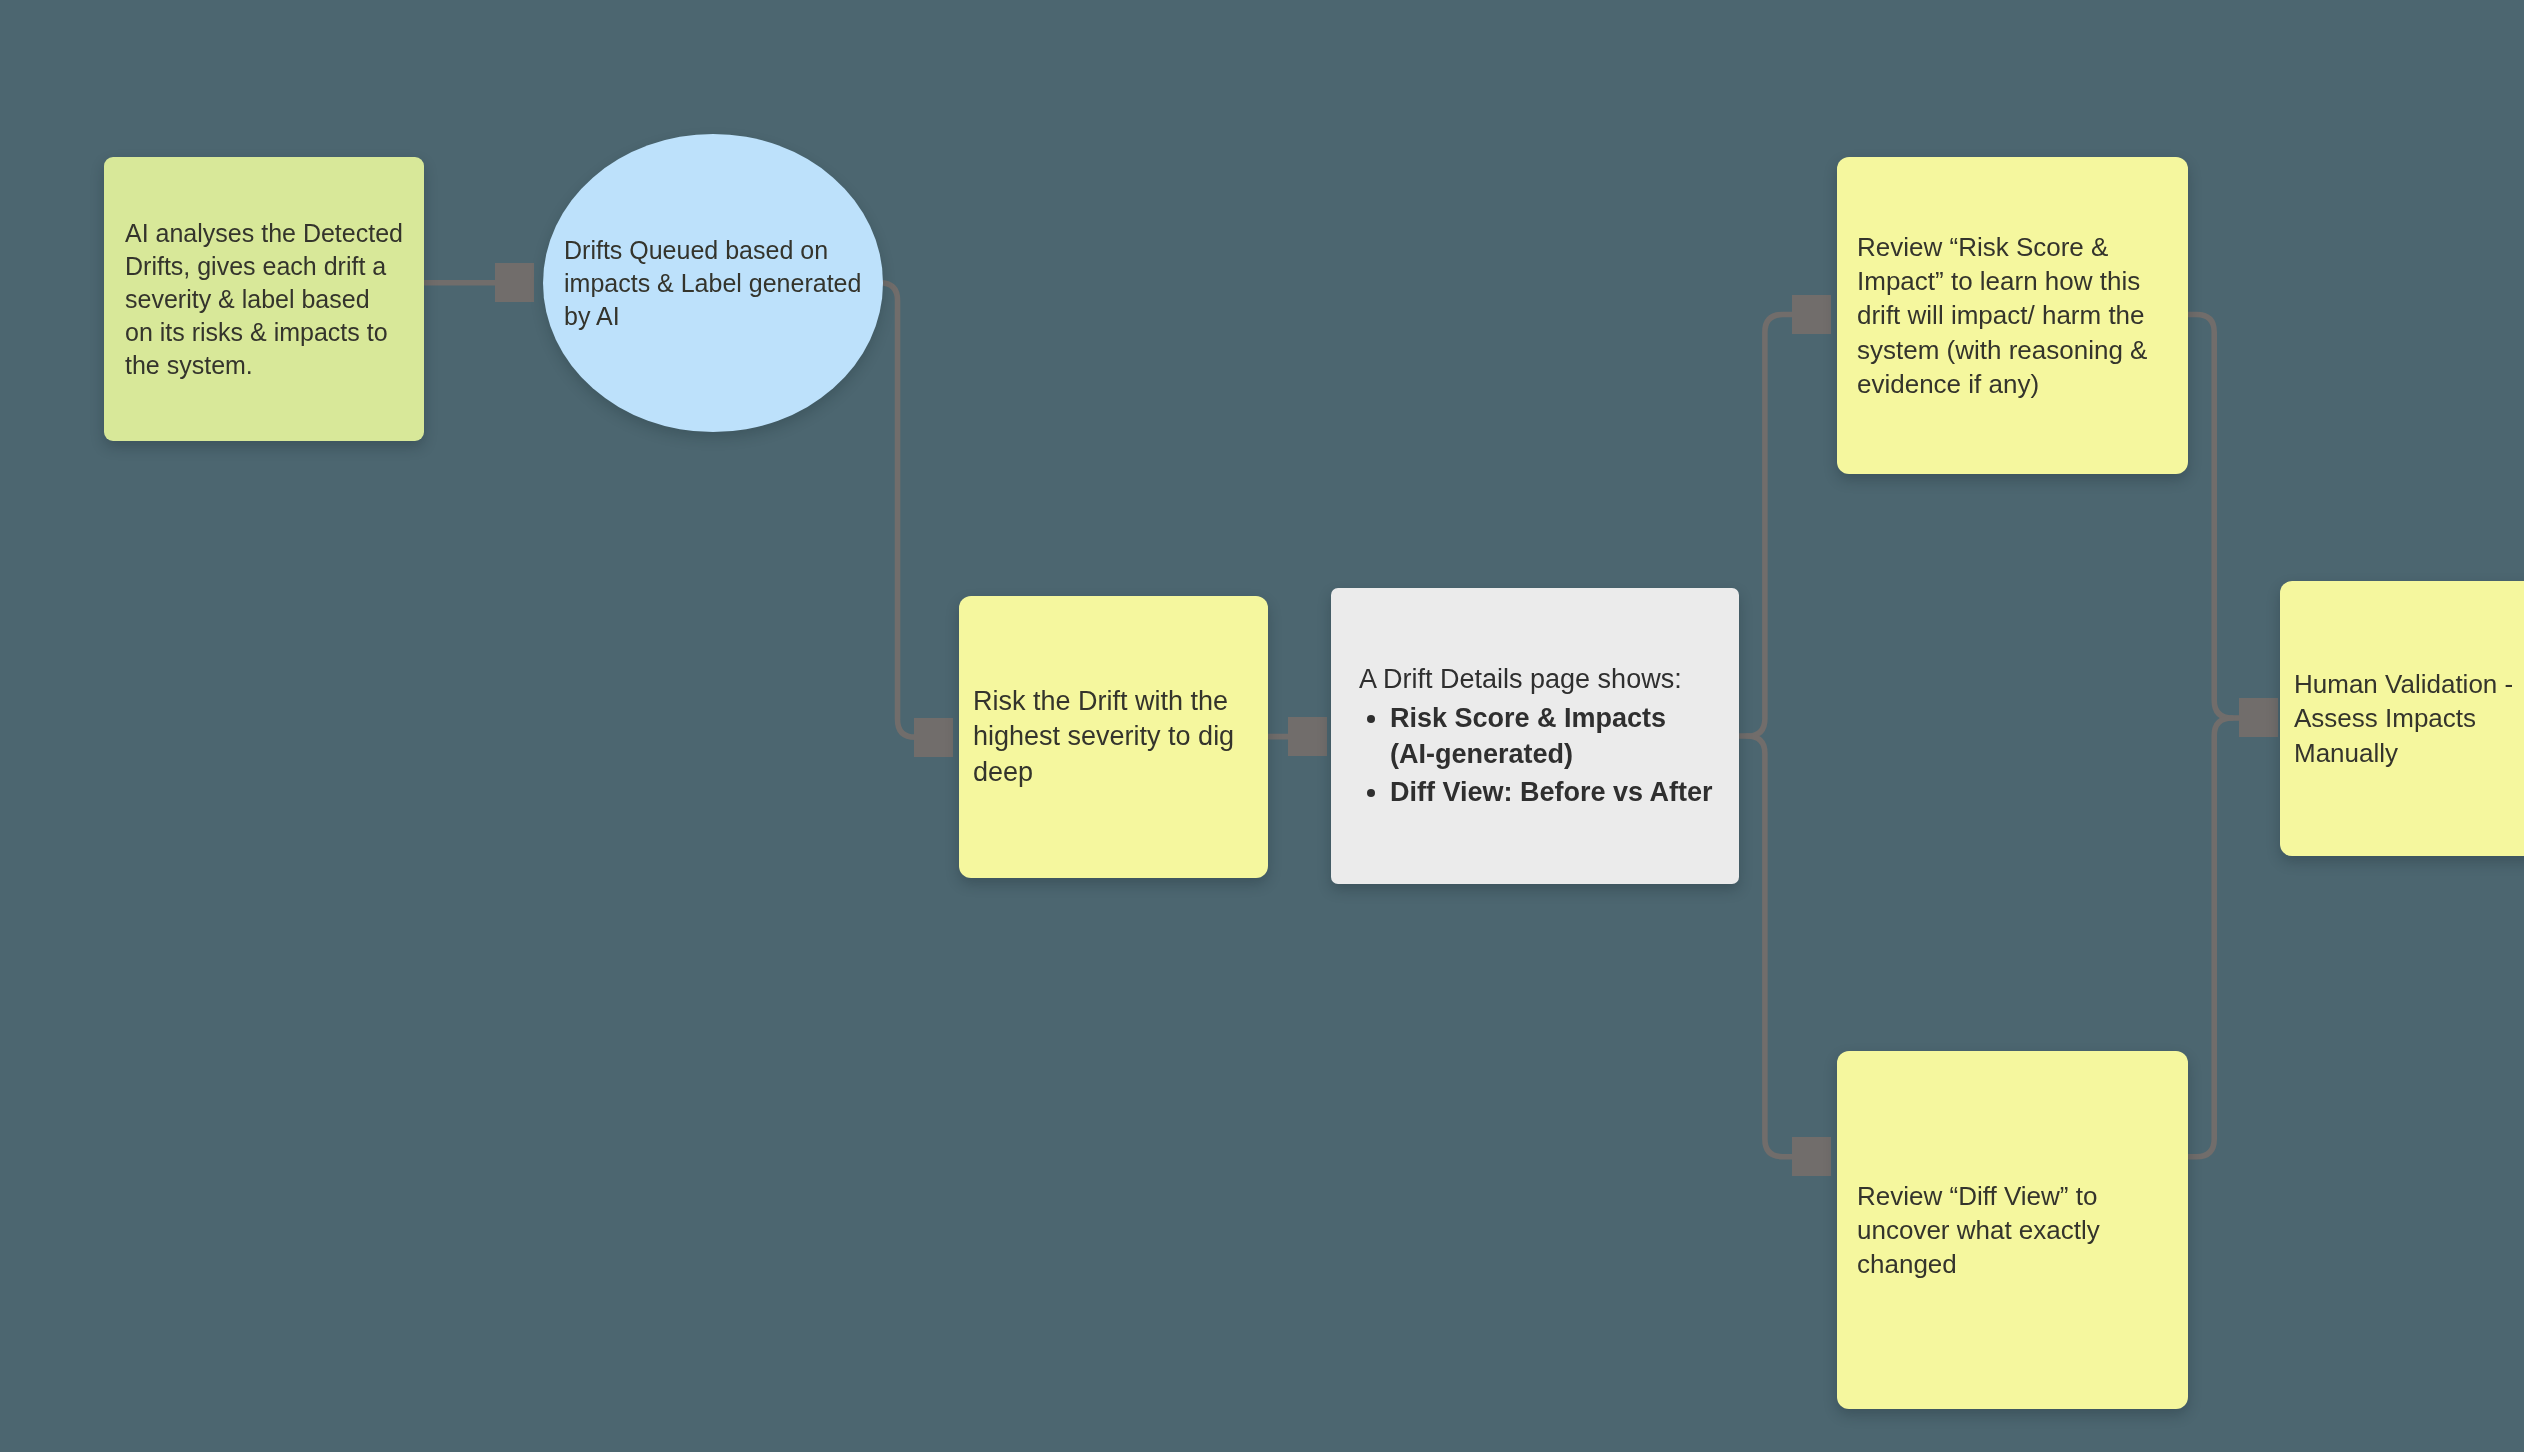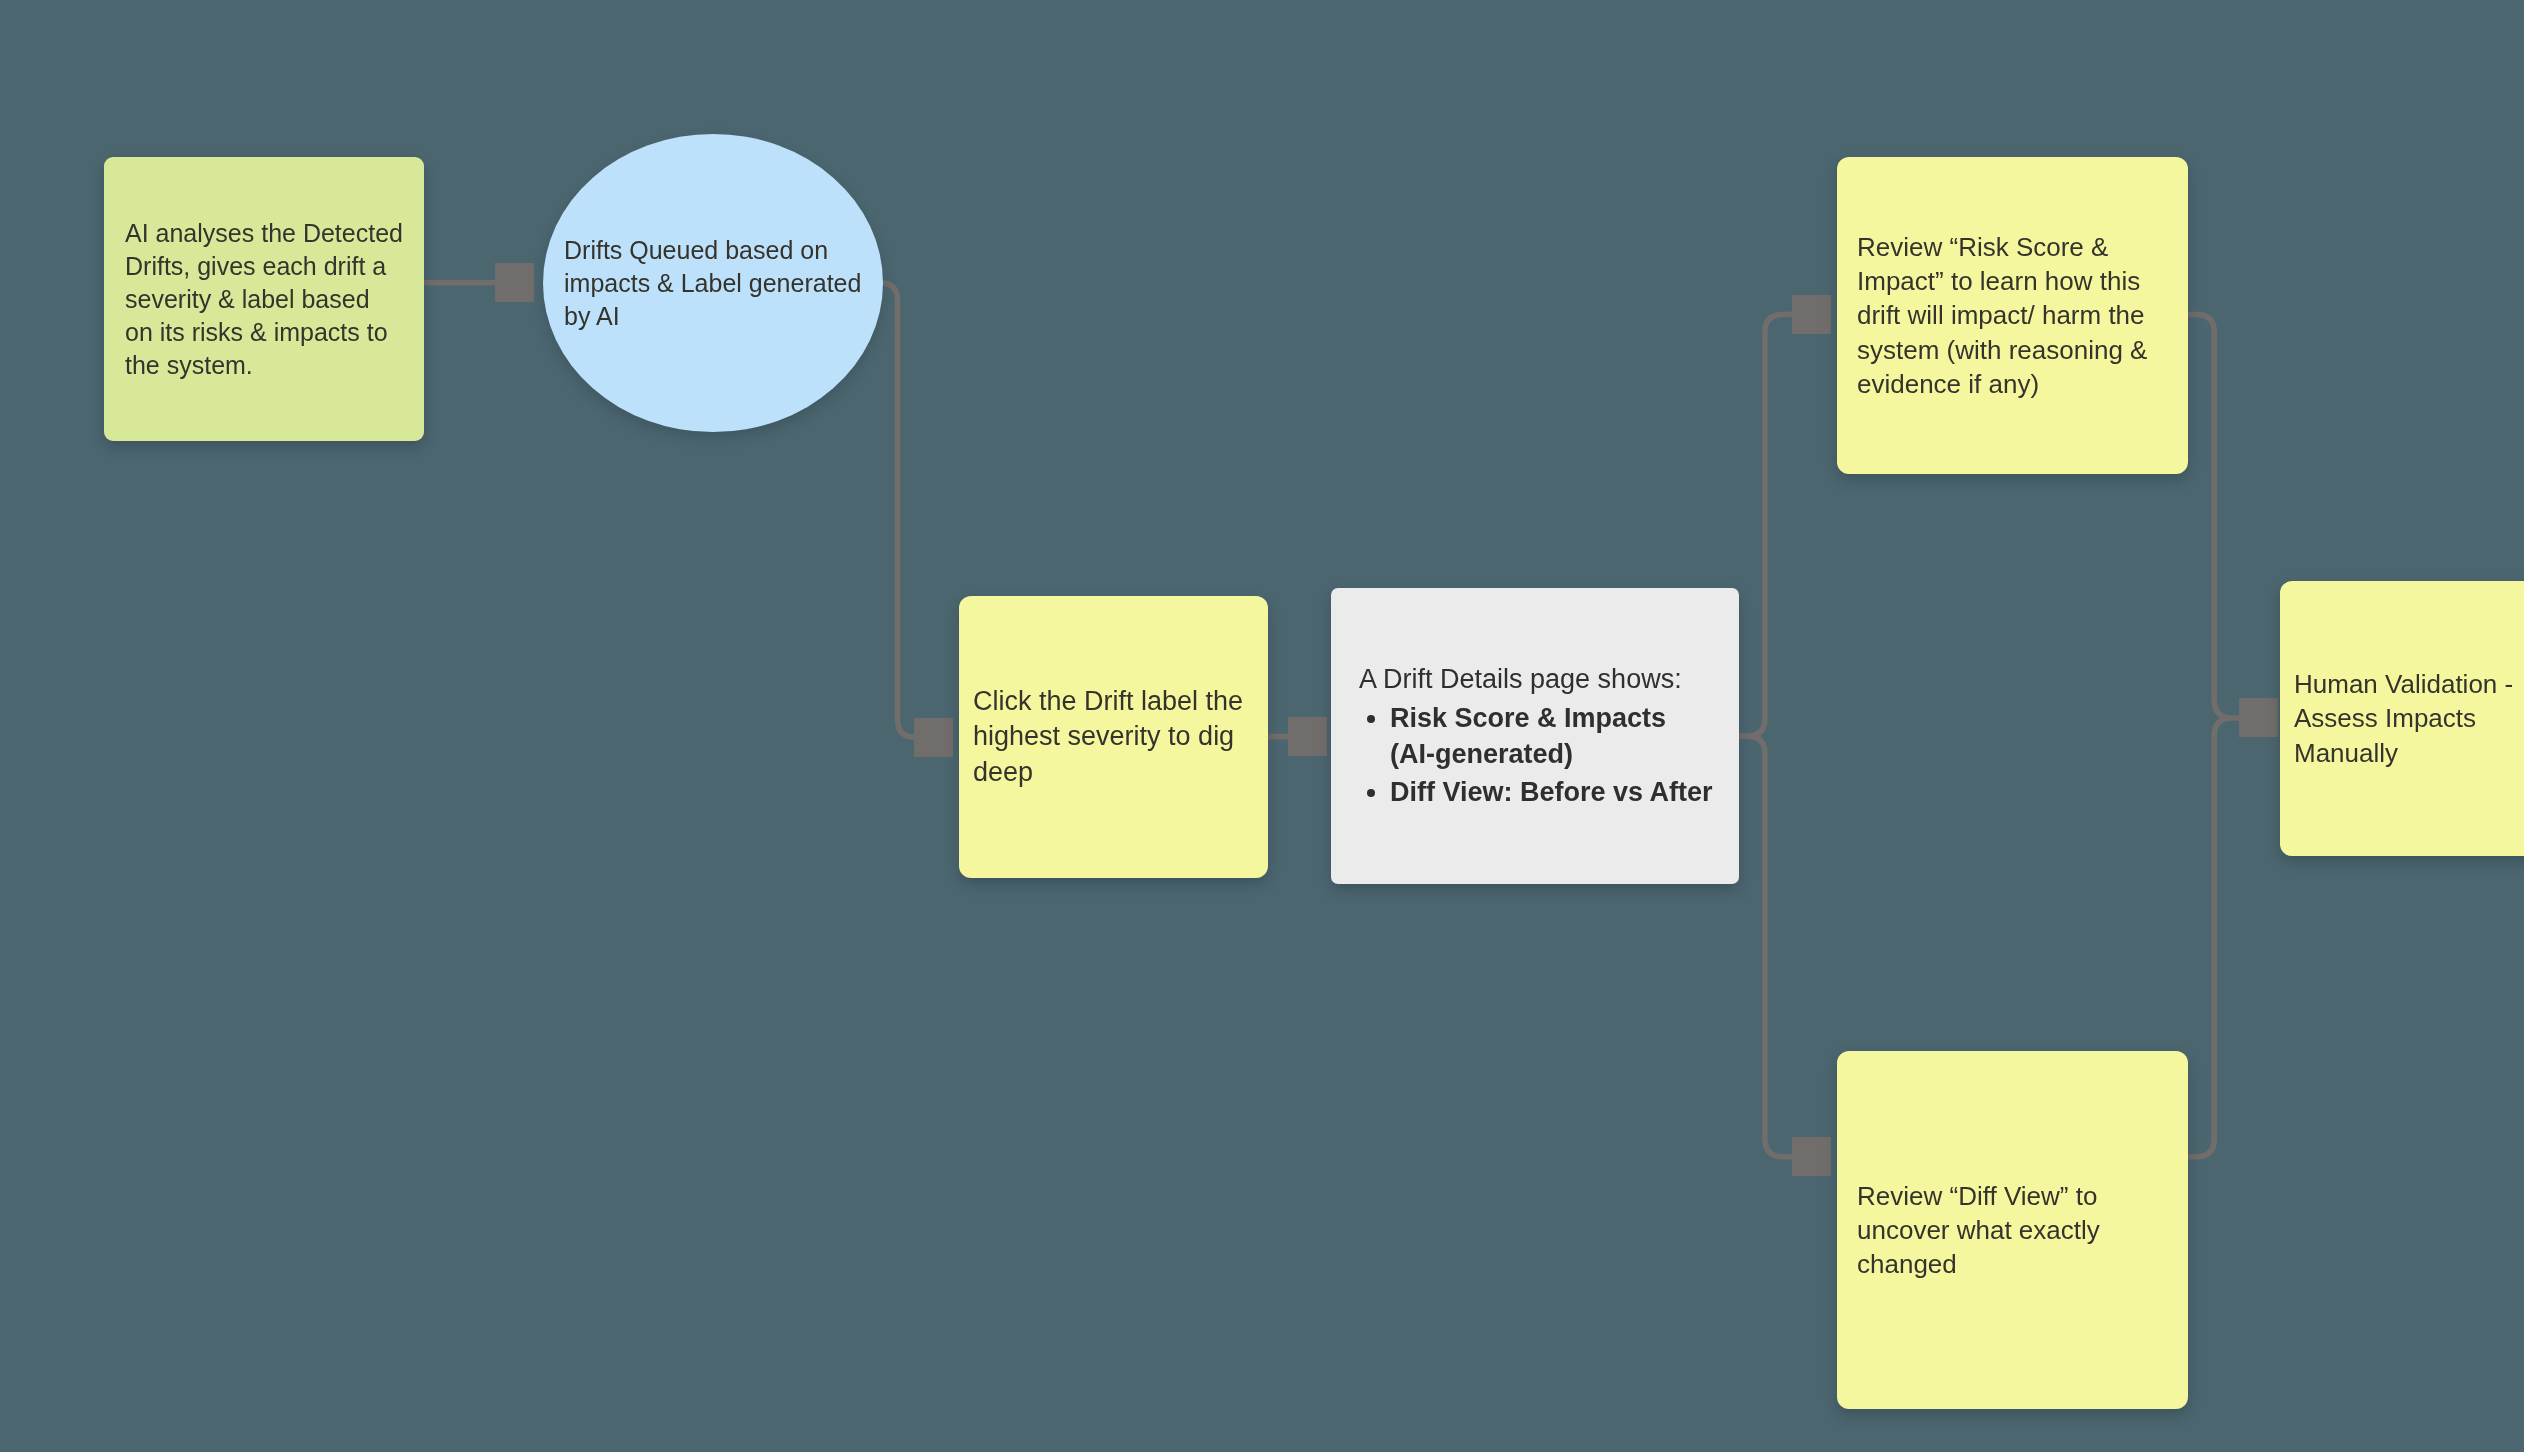--- a/index.html
+++ b/index.html
@@ -73,21 +73,21 @@
 
   <div class="node n-green">
     <span>AI analyses the Detected Drifts, gives each drift a severity &amp; label based on its risks &amp; impacts to the system.</span>
   </div>
 
   <div class="node n-circle">
     <span>Drifts Queued based on impacts &amp; Label generated by AI</span>
   </div>
 
   <div class="node n-click">
-    <span>Click the Drift label the highest severity to dig deep</span>
+    <span>Risk the Drift with the highest severity to dig deep</span>
   </div>
 
   <div class="node n-details">
     <span>A Drift Details page shows:</span>
     <ul>
       <li><span>Risk Score &amp; Impacts (AI-generated)</span></li>
       <li><span>Diff View: Before vs After</span></li>
     </ul>
   </div>
 

